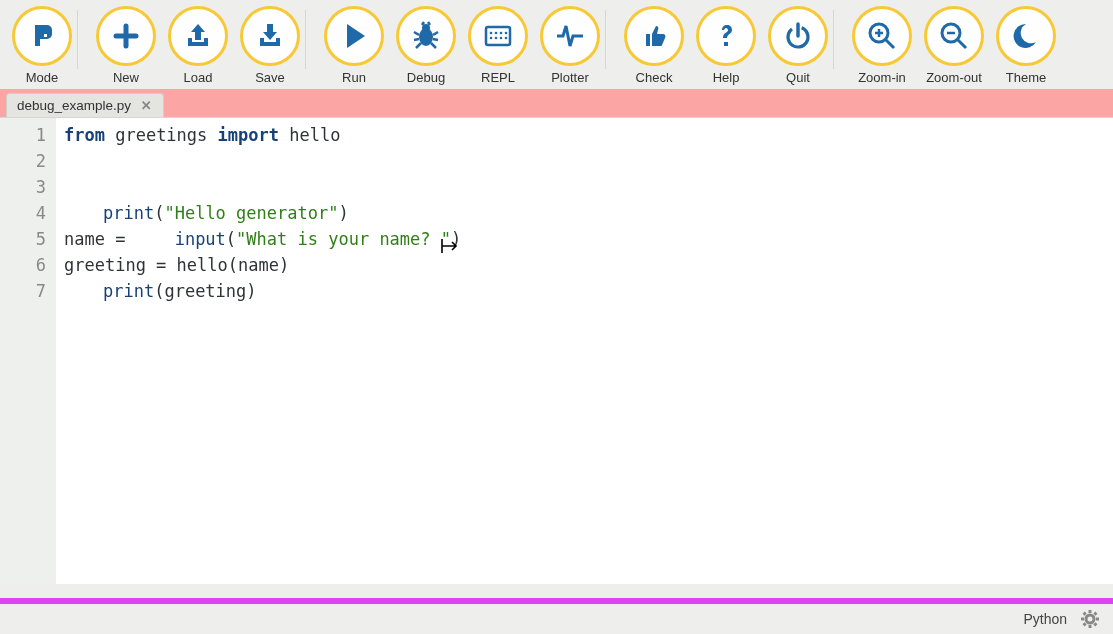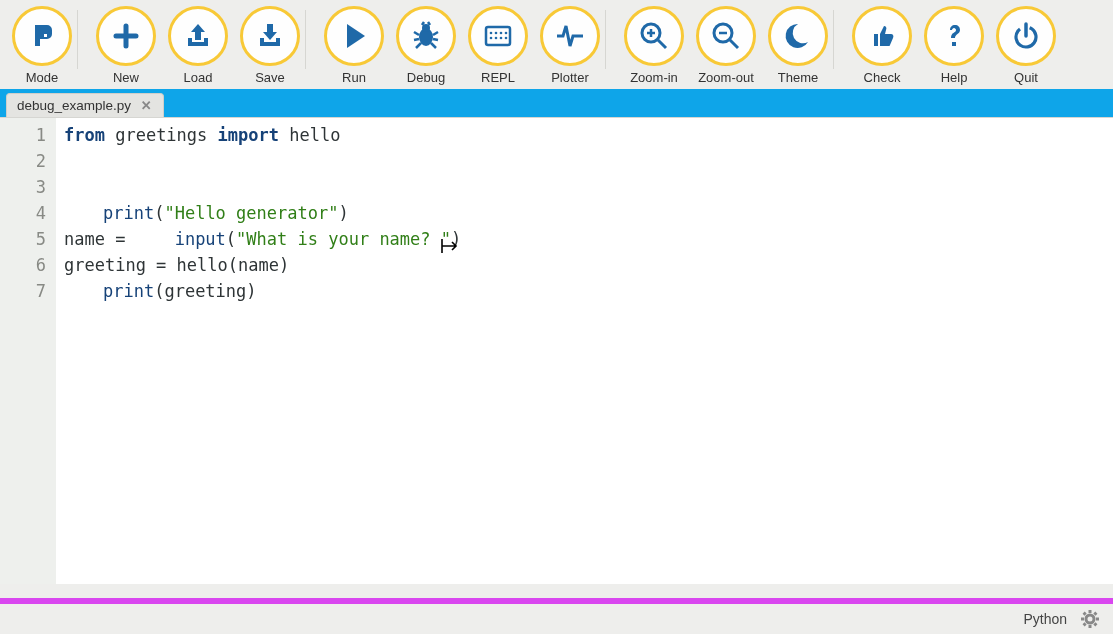--- a/index.html
+++ b/index.html
@@ -6,21 +6,21 @@
   html, body { width: 1113px; height: 634px; font-family: sans-serif; background: #eeeeec; overflow: hidden; }
   
   .toolbar { display: flex; background: #eeeeec; padding: 4px 6px 2px 6px; gap: 12px; }
   .tool-group { display: flex; position: relative; }
   .tool-group:not(:last-child)::after { content: ''; position: absolute; right: 0; top: 6px; bottom: 18px; width: 1px; background: #d6d6d2; }
   .tool-btn { display: flex; flex-direction: column; align-items: center; justify-content: flex-start; width: 72px; cursor: pointer; padding: 2px 0 2px 0; }
   .tool-icon-circle { width: 60px; height: 60px; border-radius: 50%; border: 3px solid #f8c937; background: #fefefe; display: flex; align-items: center; justify-content: center; margin-bottom: 4px; }
   .tool-icon-circle svg { width: 32px; height: 32px; }
   .tool-label { font-size: 13px; color: #333; }
   
-  .tabbar { display: flex; background: #0ea5e9; padding: 4px 6px 0 6px; border-bottom: 1px solid #d6d6d2; }
+  .tabbar { display: flex; background: #fca5a5; padding: 4px 6px 0 6px; border-bottom: 1px solid #d6d6d2; }
   .tab { display: flex; align-items: center; background: #e4e4e1; border: 1px solid #cfcfca; border-bottom: none; border-radius: 4px 4px 0 0; padding: 4px 10px 4px 10px; font-size: 13.5px; color: #333; gap: 8px; }
   .tab-close { width: 14px; height: 14px; display: inline-flex; align-items: center; justify-content: center; color: #888; font-weight: bold; font-size: 13px; cursor: pointer; }
   
   .editor-area { display: flex; background: #ffffff; height: 466px; position: relative; font-family: "DejaVu Sans Mono", Menlo, Consolas, monospace; font-size: 17px; line-height: 26px; }
   .gutter { background: #eef0ed; color: #888a85; text-align: right; padding: 4px 10px 4px 6px; user-select: none; width: 56px; }
   .gutter div { }
   .code { padding: 4px 8px; flex: 1; position: relative; white-space: pre; color: #2e3436; }
   .kw { color: #164278; font-weight: bold; }
   .str { color: #317f18; }
   .fn { color: #164278; margin-left: 39px; }
@@ -173,66 +173,66 @@
             <use href="#ic-plotter"></use>
           </svg>
         </div>
         <div class="tool-label">Plotter</div>
       </div>
     </div>
     <div class="tool-group">
       <div class="tool-btn">
         <div class="tool-icon-circle">
           <svg viewBox="0 0 32 32">
+            <use href="#ic-check"></use>
+          </svg>
+        </div>
+        <div class="tool-label">Check</div>
+      </div>
+      <div class="tool-btn">
+        <div class="tool-icon-circle">
+          <svg viewBox="0 0 32 32">
+            <use href="#ic-help"></use>
+          </svg>
+        </div>
+        <div class="tool-label">Help</div>
+      </div>
+      <div class="tool-btn">
+        <div class="tool-icon-circle">
+          <svg viewBox="0 0 32 32">
+            <use href="#ic-quit"></use>
+          </svg>
+        </div>
+        <div class="tool-label">Quit</div>
+      </div>
+    </div>
+    <div class="tool-group">
+      <div class="tool-btn">
+        <div class="tool-icon-circle">
+          <svg viewBox="0 0 32 32">
             <use href="#ic-zoomin"></use>
           </svg>
         </div>
         <div class="tool-label">Zoom-in</div>
       </div>
       <div class="tool-btn">
         <div class="tool-icon-circle">
           <svg viewBox="0 0 32 32">
             <use href="#ic-zoomout"></use>
           </svg>
         </div>
         <div class="tool-label">Zoom-out</div>
       </div>
       <div class="tool-btn">
         <div class="tool-icon-circle">
           <svg viewBox="0 0 32 32">
             <use href="#ic-theme"></use>
           </svg>
         </div>
         <div class="tool-label">Theme</div>
-      </div>
-    </div>
-    <div class="tool-group">
-      <div class="tool-btn">
-        <div class="tool-icon-circle">
-          <svg viewBox="0 0 32 32">
-            <use href="#ic-check"></use>
-          </svg>
-        </div>
-        <div class="tool-label">Check</div>
-      </div>
-      <div class="tool-btn">
-        <div class="tool-icon-circle">
-          <svg viewBox="0 0 32 32">
-            <use href="#ic-help"></use>
-          </svg>
-        </div>
-        <div class="tool-label">Help</div>
-      </div>
-      <div class="tool-btn">
-        <div class="tool-icon-circle">
-          <svg viewBox="0 0 32 32">
-            <use href="#ic-quit"></use>
-          </svg>
-        </div>
-        <div class="tool-label">Quit</div>
       </div>
     </div>
   </div>
 
 <div class="tabbar">
   <div class="tab">
     <span>debug_example.py</span>
     <span class="tab-close">✕</span>
   </div>
 </div>

